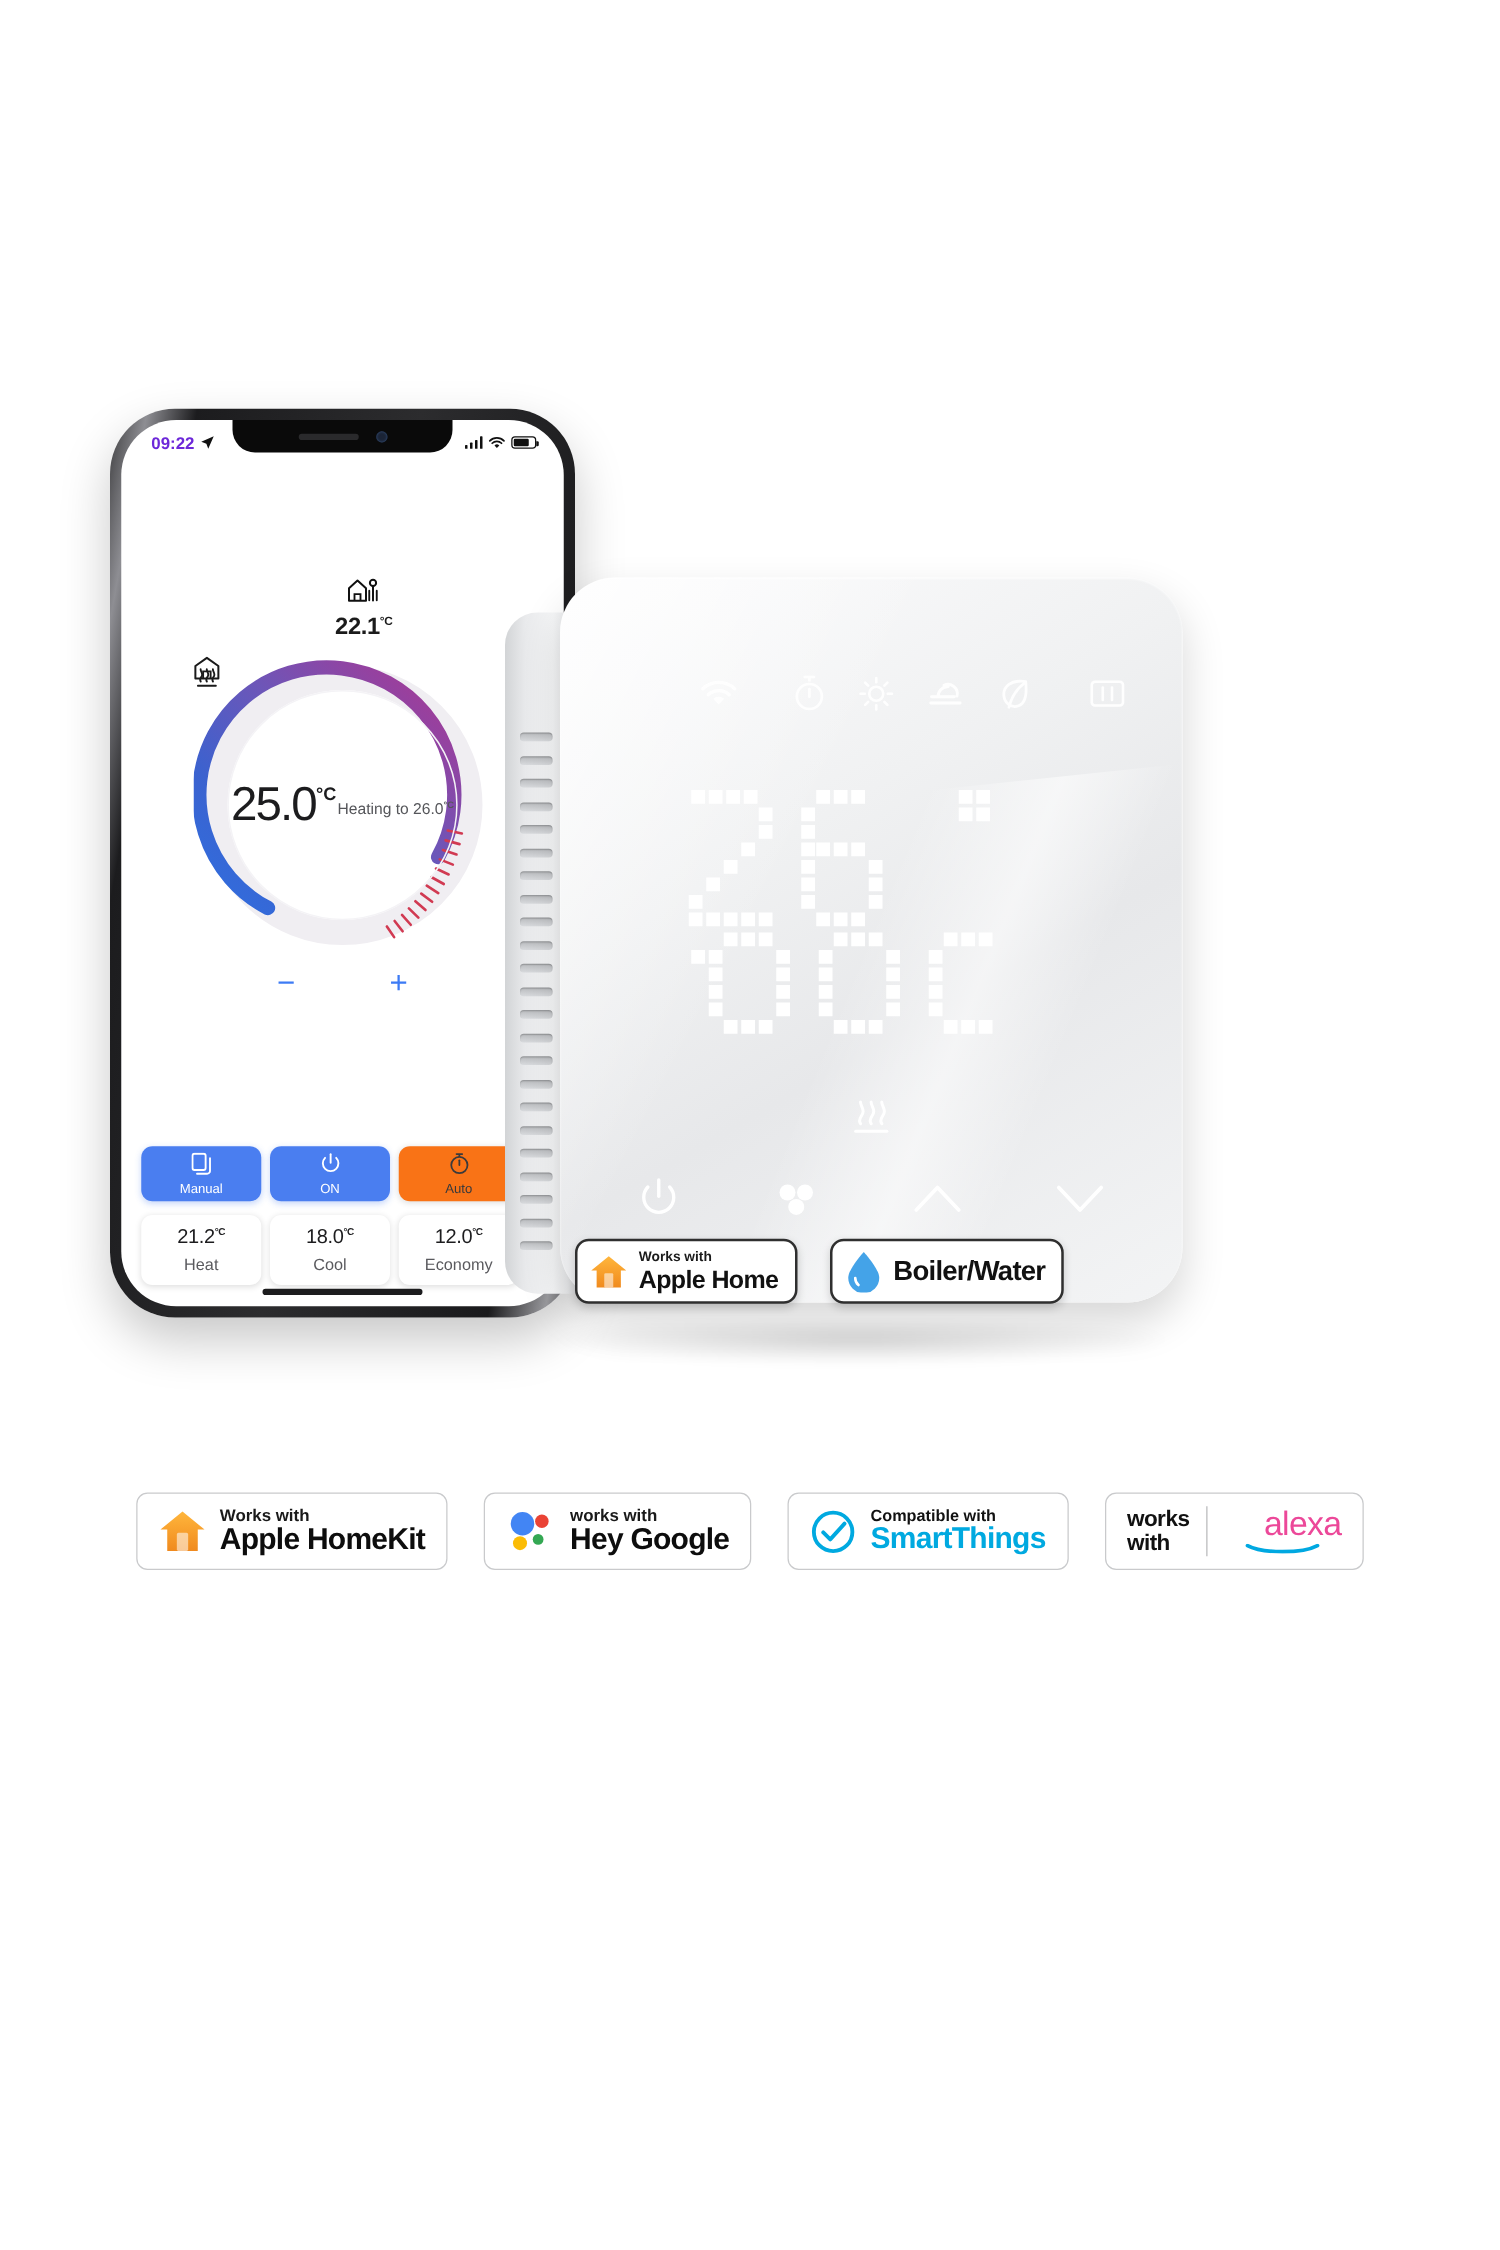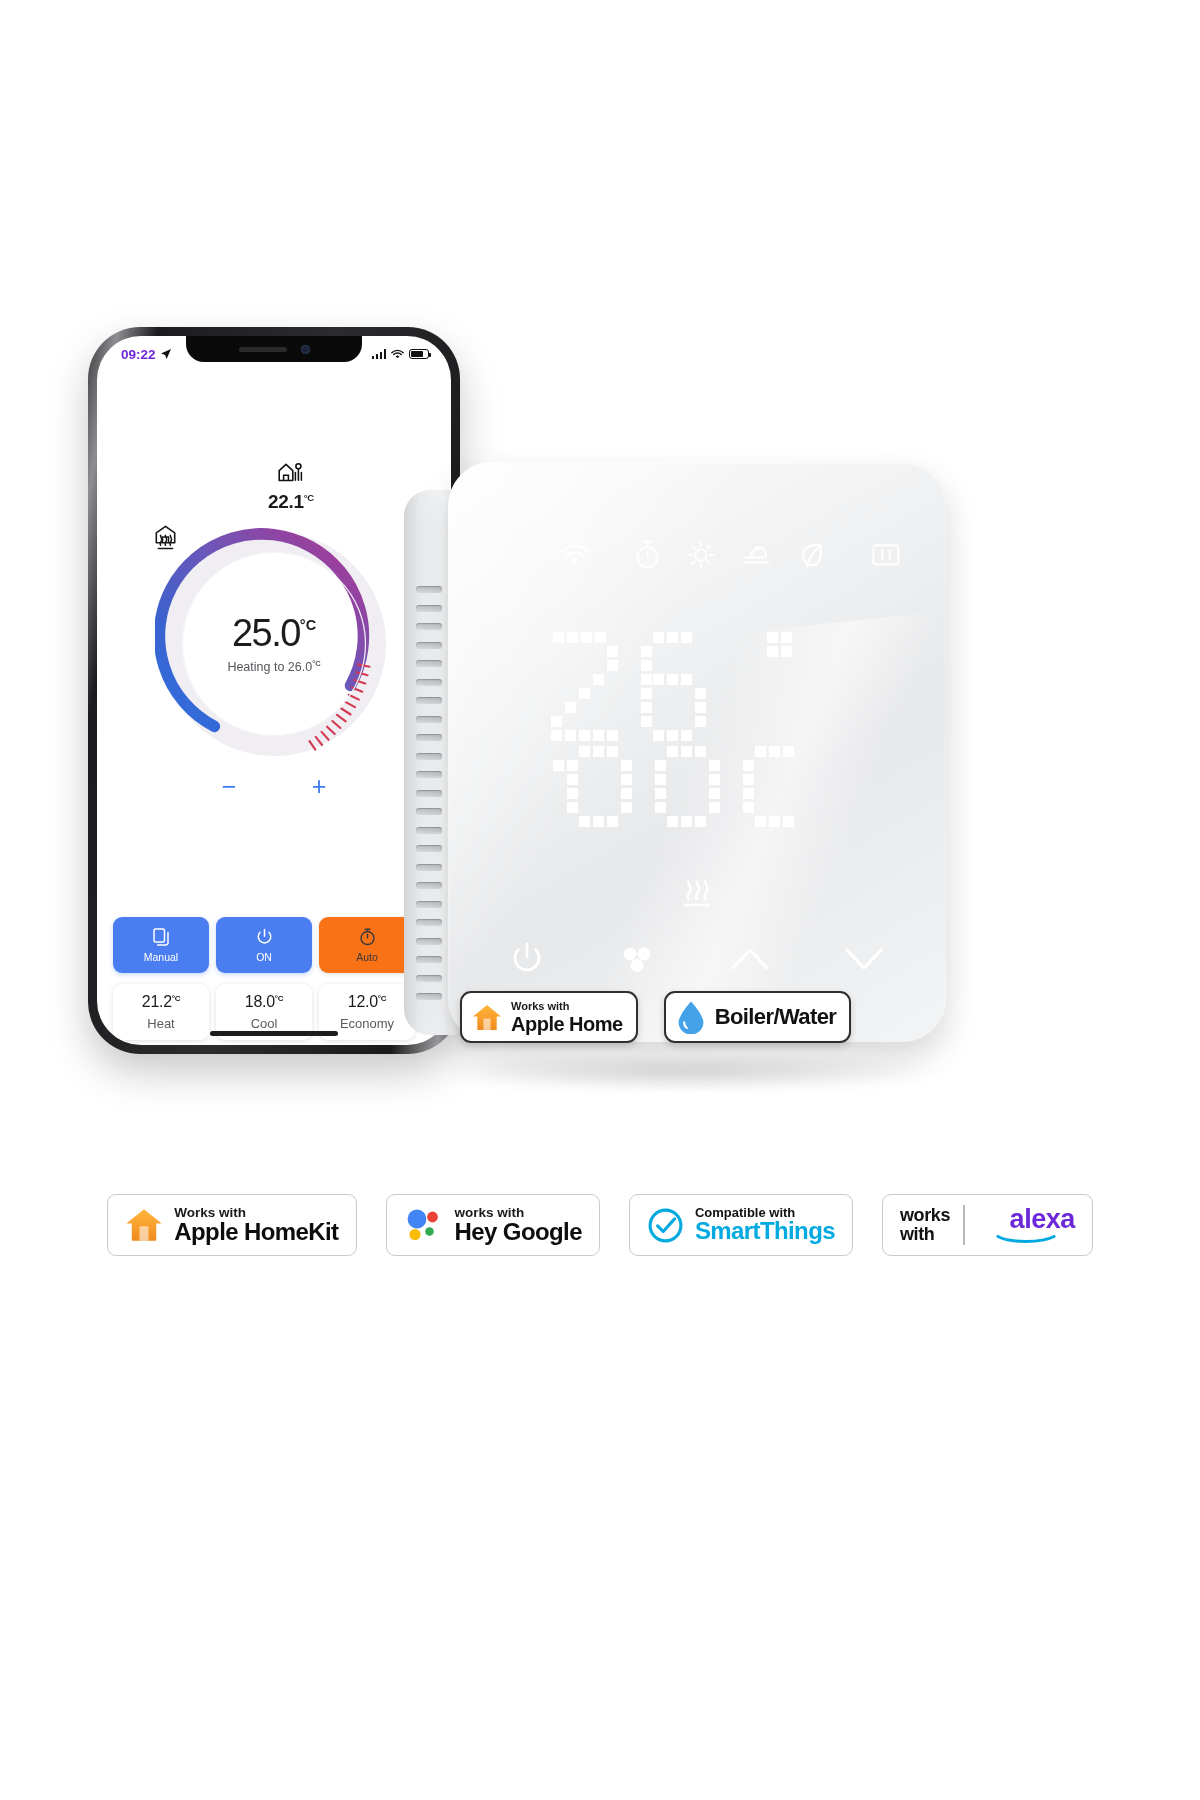--- a/index.html
+++ b/index.html
@@ -69,40 +69,40 @@
     padding: 40px 0 0 34px;
     flex-direction: column;
   }
   .ambient-temp { font-size: 19px; font-weight: 600; color: #1b1b1b; letter-spacing: -.3px; }
   .ambient-temp sup { font-size: 9.5px; font-weight: 700; vertical-align: super; }
 
   
   .dial-wrap { position: relative; width: 238px; height: 238px; margin: 12px auto 0; }
   .dial-wrap svg { position: absolute; inset: 0; }
   .dial-center {
-    position: absolute; inset: 0; display: flex; flex-direction: column;
+    position: absolute; inset: 0; display: flex; flex-direction: row;
     align-items: center; justify-content: center; gap: 1px;
   }
   .dial-home { margin-bottom: 4px; }
   .dial-temp { font-size: 38px; font-weight: 400; color: #1c1c1e; letter-spacing: -1.5px; line-height: 1; display:flex; align-items:flex-start; }
   .dial-temp sup { font-size: 14.5px; font-weight: 600; margin-top: 4px; letter-spacing: 0; }
   .dial-sub { font-size: 12.5px; color: #55565a; margin-top: 6px; font-weight: 500; }
   .dial-sub sup { font-size: 7.5px; font-weight: 700; }
   .dial-flame { margin-top: 7px; }
 
   .pm-row { display: flex; justify-content: center; gap: 60px; margin-top: 8px; }
   .pm-btn {
     width: 30px; height: 30px; display:flex; align-items:center; justify-content:center;
     color: #3d7bf5; font-size: 25px; font-weight: 400; line-height: 1; cursor: pointer;
     user-select: none;
   }
 
   .mode-row { display: flex; gap: 7px; padding: 0 16px; margin-top: 116px; }
   .mode-card {
-    flex: 0 0 auto; width: 96px; height: 56px; border-radius: 9px;
+    flex: 0 0 auto; width: 96px; height: 44px; border-radius: 9px;
     display: flex; flex-direction: column; align-items: center; justify-content: center; gap: 5px;
     font-size: 10.5px; font-weight: 500;
   }
   .mode-card.active { background: #4a7ef0; color: #fff; box-shadow: 0 2px 5px rgba(74,126,240,.3); }
   .mode-card.idle { background: #f97316; color: #3a3a3c; box-shadow: 0 1px 5px rgba(0,0,0,.13); }
 
   .preset-row { display: flex; gap: 7px; padding: 0 16px; margin-top: 11px; }
   .preset-card {
     flex: 0 0 auto; width: 96px; height: 56px; border-radius: 9px; background: #fff;
     box-shadow: 0 1px 5px rgba(0,0,0,.13);
@@ -198,21 +198,21 @@
   }
   .cert-txt { display: flex; flex-direction: column; line-height: 1.02; }
   .cert-small { font-size: 13.5px; font-weight: 600; color: #1a1a1a; }
   .cert-big { font-size: 24px; font-weight: 700; color: #0d0d0d; letter-spacing: -.6px; }
   .cert-big.blue { color: #00a9e0; }
   .cert-small.blue { color: #111; font-size: 13px; }
   .alexa-wrap { display: flex; align-items: center; gap: 13px; }
   .alexa-l { font-size: 18px; font-weight: 600; color: #111; line-height: 1.05; letter-spacing: -.4px; }
   .alexa-div { width: 1.6px; height: 40px; background: #b9babc; }
   .alexa-r { display: flex; flex-direction: column; align-items: center; }
-  .alexa-word { font-size: 27px; font-weight: 700; color: #6d28d9; letter-spacing: -.5px; line-height: .95; margin-left: 32px; }
+  .alexa-word { font-size: 27px; font-weight: 400; color: #ec4899; letter-spacing: -.5px; line-height: .95; margin-left: 32px; }
   .alexa-smile { width: 60px; height: 8px; margin-top: 2px; }
 </style>
 </head>
 <body>
 
 <div class="stage">
 
   <div class="phone">
     <div class="phone-inner">
 

